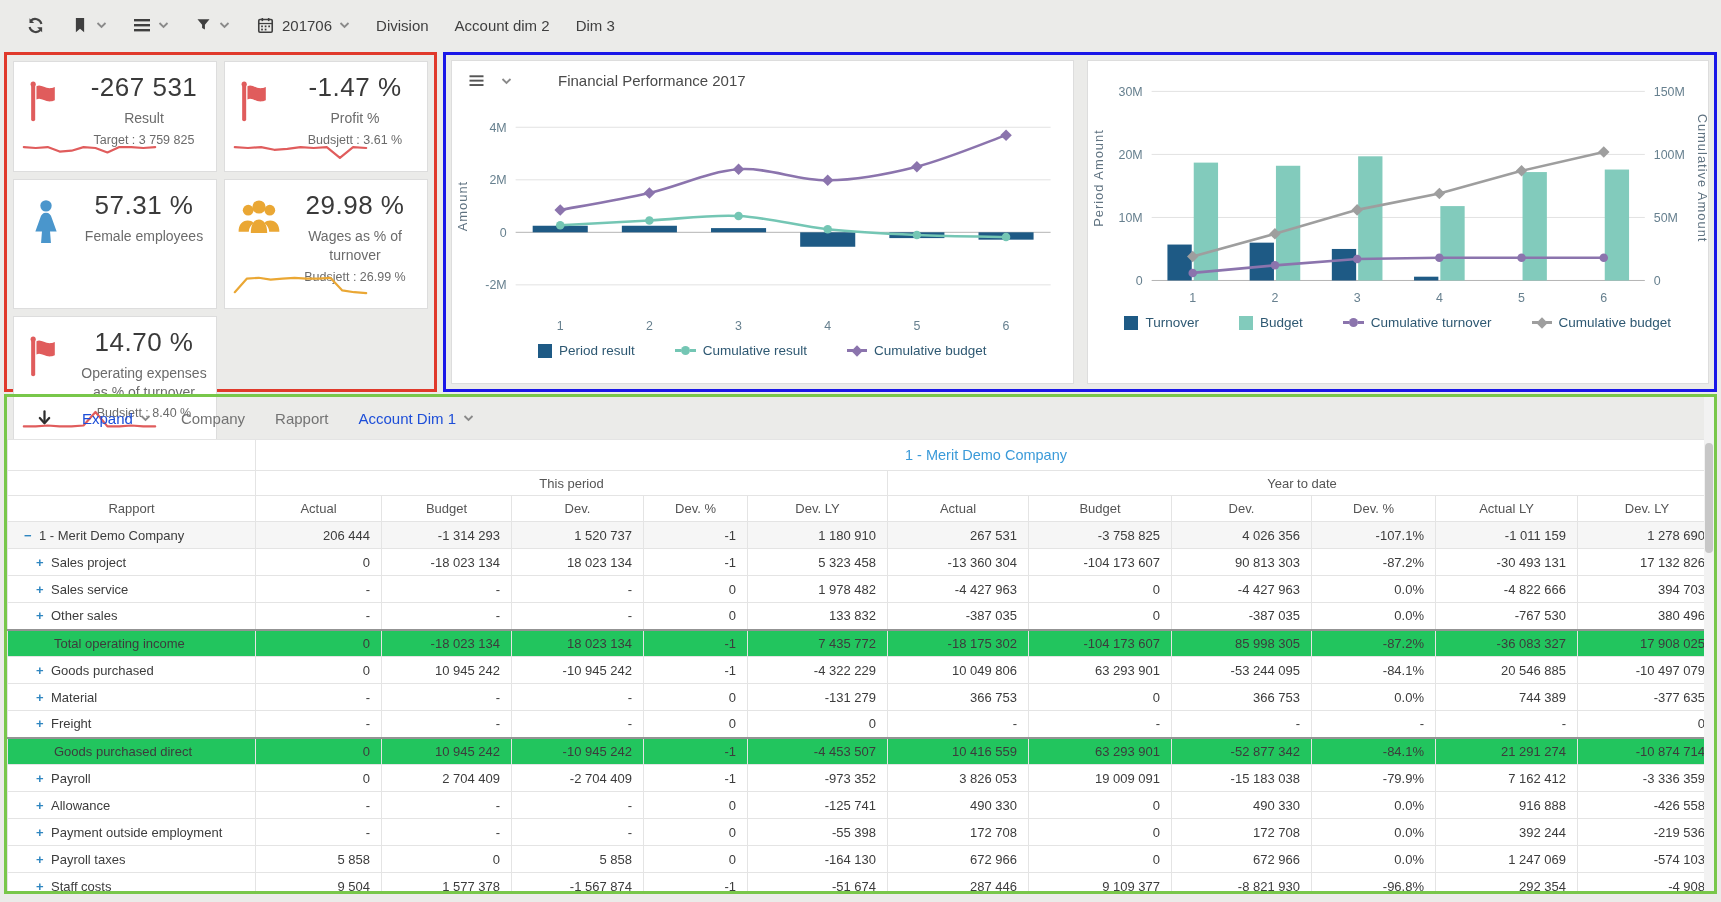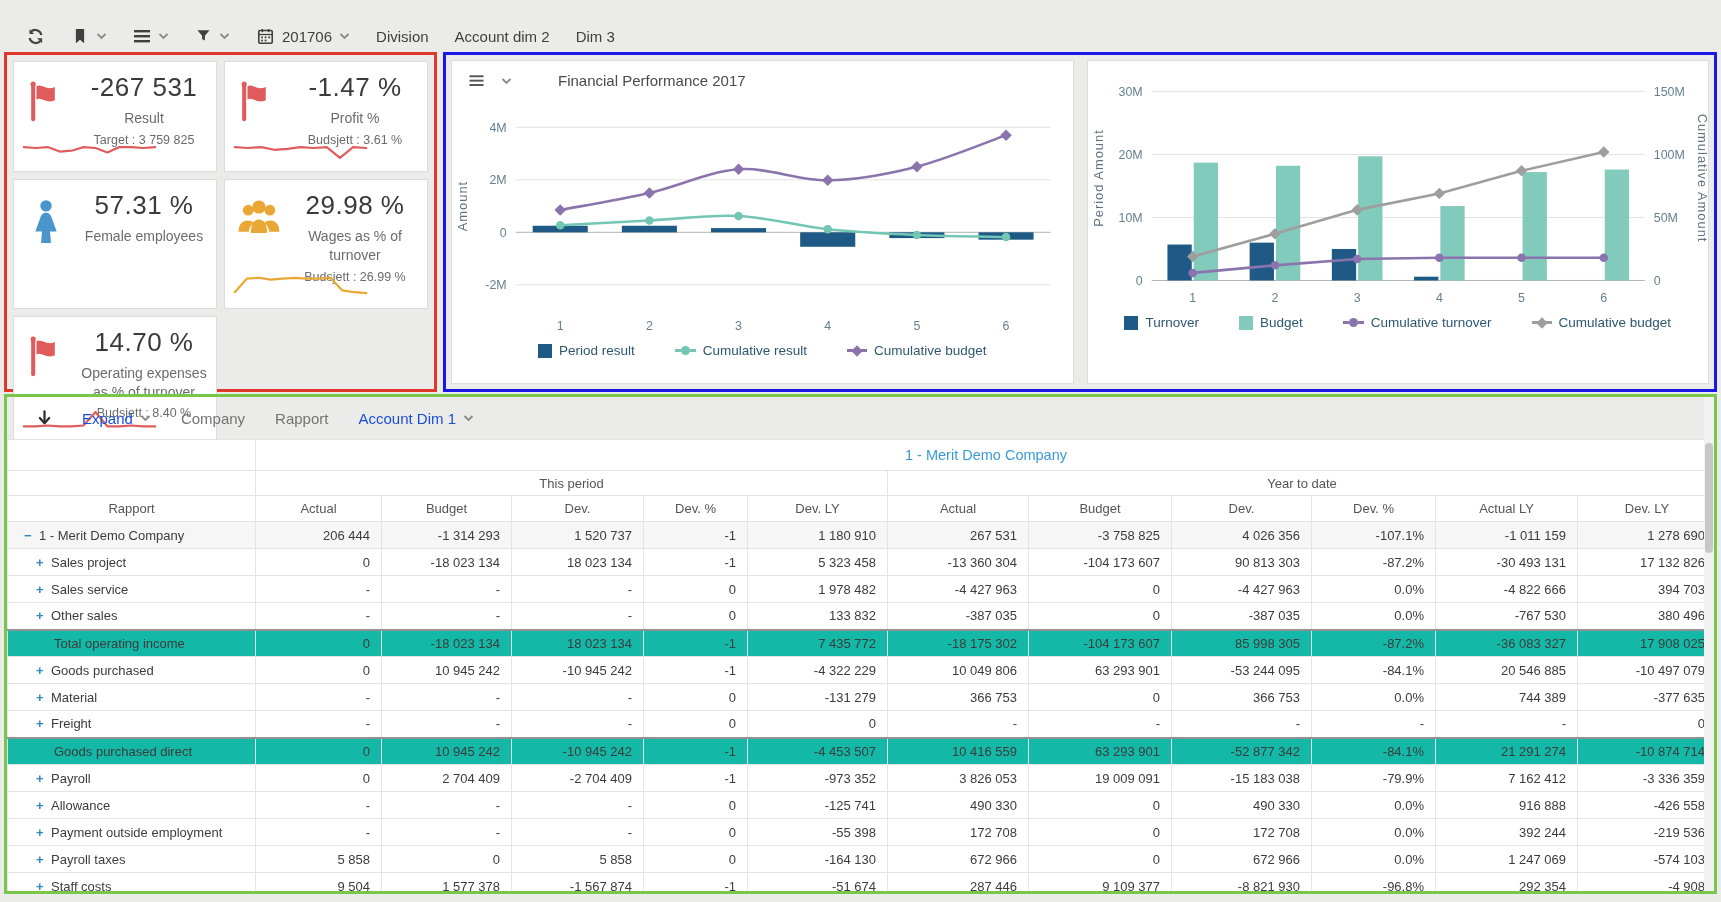--- a/index.html
+++ b/index.html
@@ -1,20 +1,20 @@
 <!DOCTYPE html>
 <html><head>
 <meta charset="utf-8">
 <style>
   html,body{margin:0;padding:0;}
   body{width:1721px;height:902px;background:#ebebe9;font-family:"Liberation Sans",sans-serif;position:relative;overflow:hidden;color:#3c3c3c;}
   .page{position:absolute;inset:0;}
 
   
-  .topbar{position:absolute;left:0;top:11px;width:100%;height:50px;display:flex;align-items:center;padding-left:26px;box-sizing:border-box;gap:26px;}
+  .topbar{position:absolute;left:0;top:0;width:100%;height:50px;display:flex;align-items:center;padding-left:26px;box-sizing:border-box;gap:26px;}
   .tb-group{display:inline-flex;align-items:center;gap:7px;cursor:pointer;}
   .tb-icon{display:inline-flex;align-items:center;cursor:pointer;}
   .tb-link{font-size:15px;color:#3f3f3f;cursor:pointer;}
   .period-text{font-size:15px;color:#3f3f3f;}
   svg.ic{display:block;}
 
   
   .kpi-region{position:absolute;left:4px;top:52px;width:433px;height:340px;border:3px solid #e0392b;box-sizing:border-box;padding:6px;display:grid;grid-template-columns:1fr 1fr;grid-auto-rows:min-content;gap:7px;}
   .kpi-card{background:#fff;border:1px solid #ddd;position:relative;min-height:102px;box-sizing:border-box;padding:10px 8px 24px 8px;}
   .kpi-card.tall{min-height:112px;}
@@ -49,21 +49,21 @@
   .rpt th,.rpt td{border:1px solid #e4e4e4;height:27px;padding:0 11px 0 0;overflow:hidden;white-space:nowrap;box-sizing:border-box;font-weight:normal;}
   .rpt thead th{color:#555;text-align:center;padding:0;}
   .rpt .company-row th{height:31px;}
   .company-link{color:#3a9ad9;font-size:14.5px;cursor:pointer;}
   .rpt .group-row th{height:25px;}
   .rpt .cols-row th{height:26px;}
   .rpt td.num{text-align:right;}
   .rpt td.lbl{padding-left:16px;text-align:left;}
   .rpt tr.child td.lbl{padding-left:28px;}
   .rpt tr.sum td.lbl{padding-left:46px;}
-  .rpt tr.sum td{background:#14b8a6;border-top:2px solid #939393;}
+  .rpt tr.sum td{background:#22c55e;border-top:2px solid #939393;}
   .rpt tr.root td{background:#f6f6f6;}
   .pm{color:#2f86c0;font-weight:bold;display:inline-block;width:15px;}
   .scrollbar{position:absolute;right:0;top:0;width:10px;height:100%;background:#f2f2f2;}
   .scroll-thumb{position:absolute;right:1px;top:46px;width:8px;height:110px;background:#c7c7c7;border-radius:4px;}
 </style>
 </head>
 <body>
 
 <div class="page">
 

